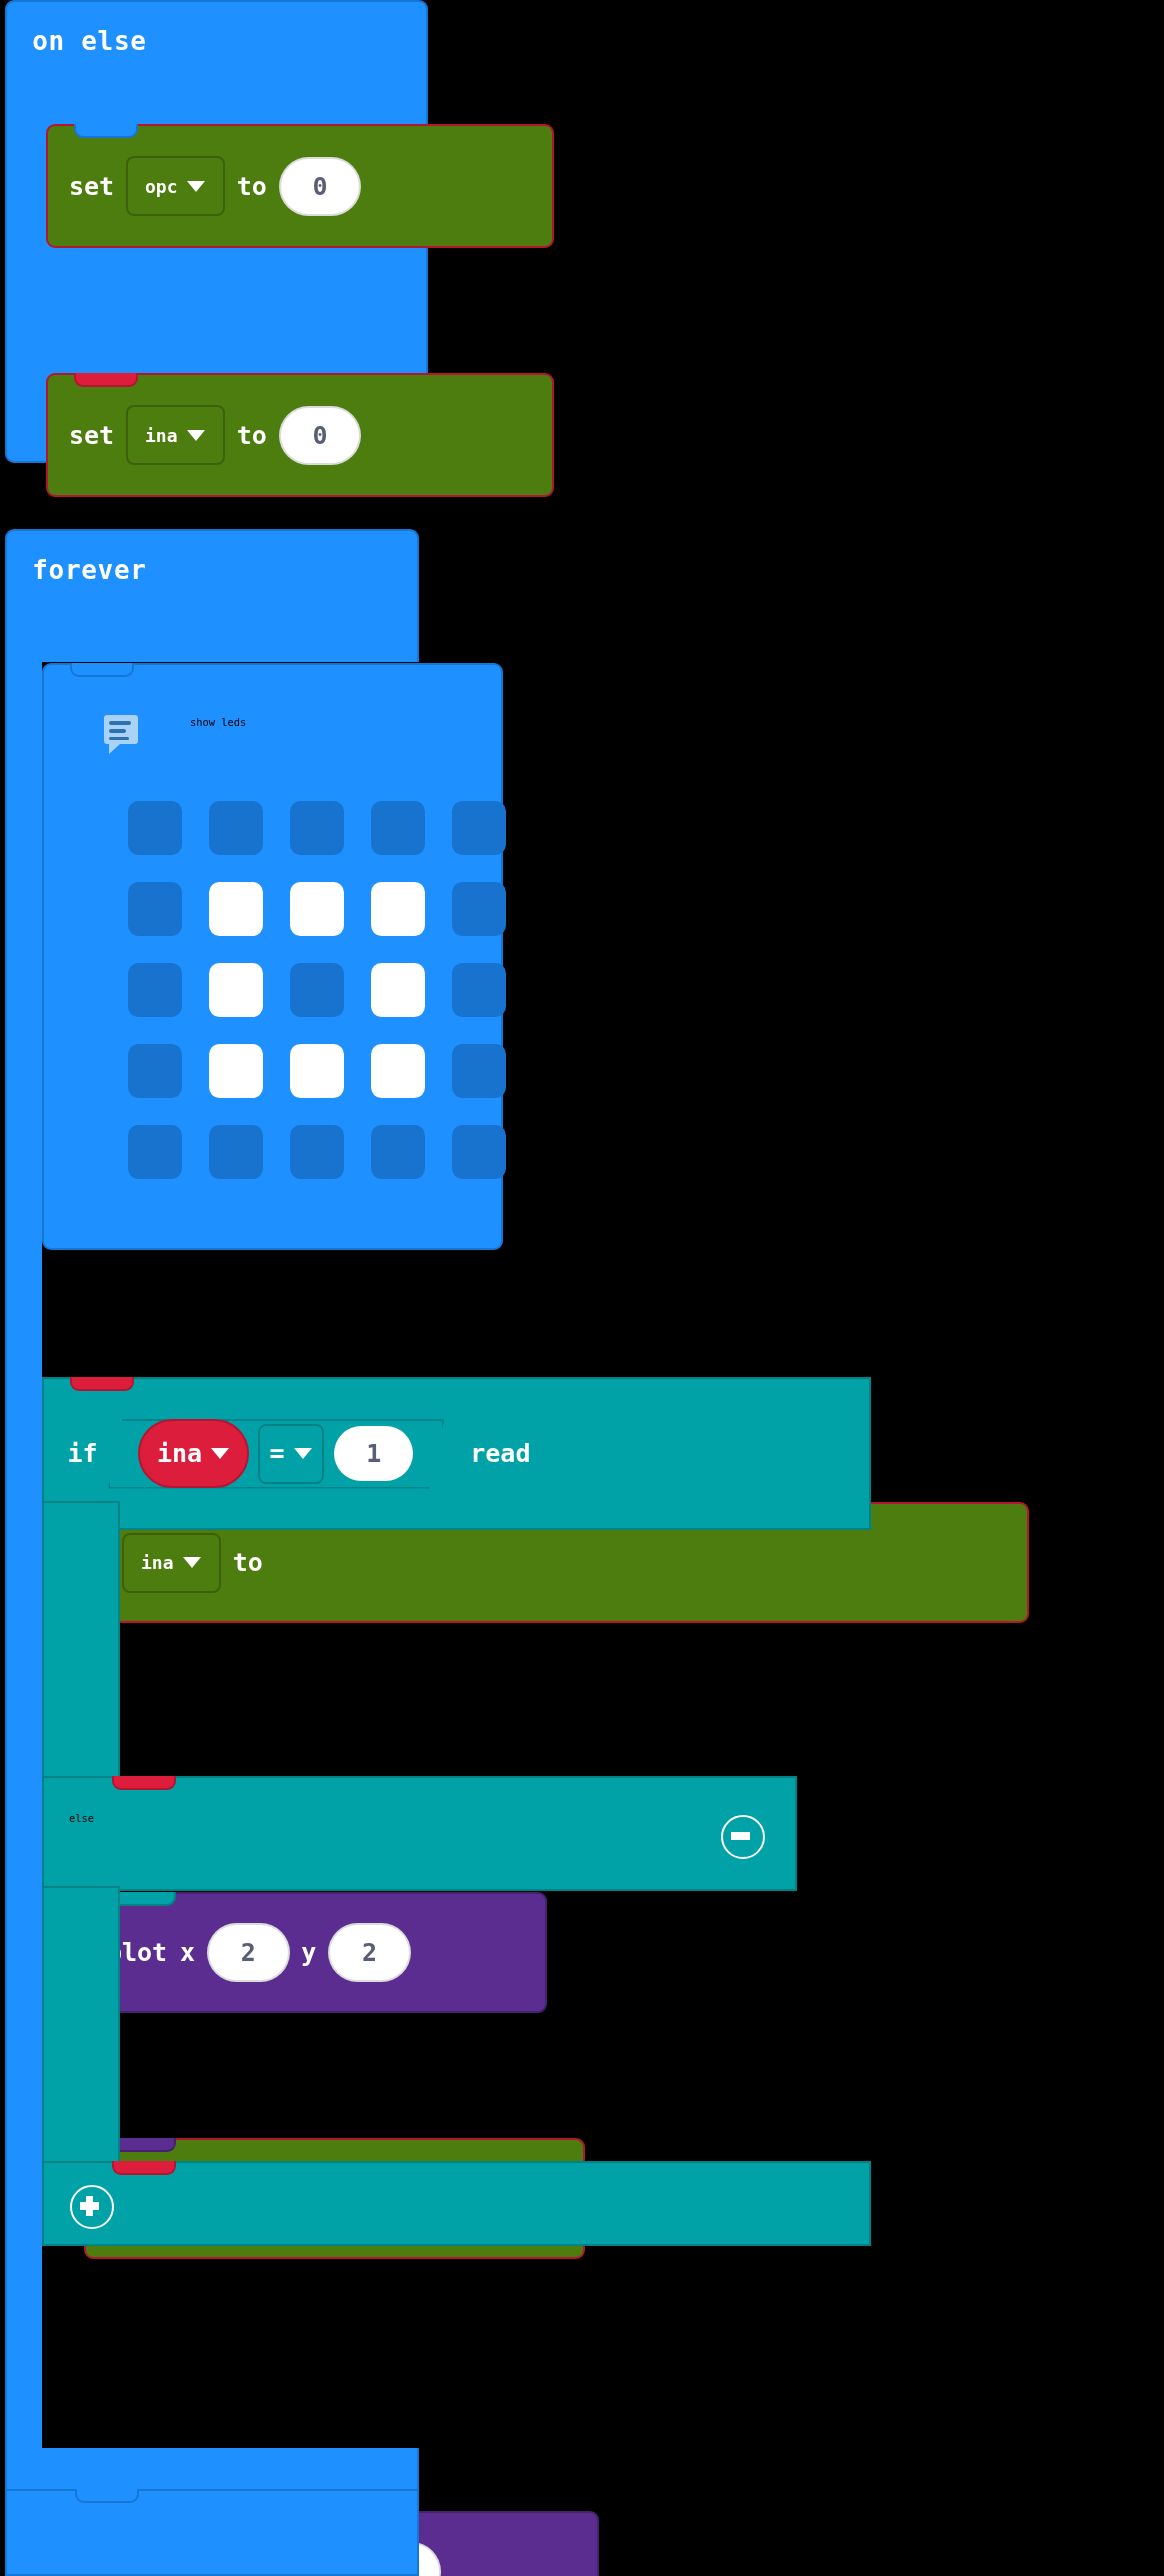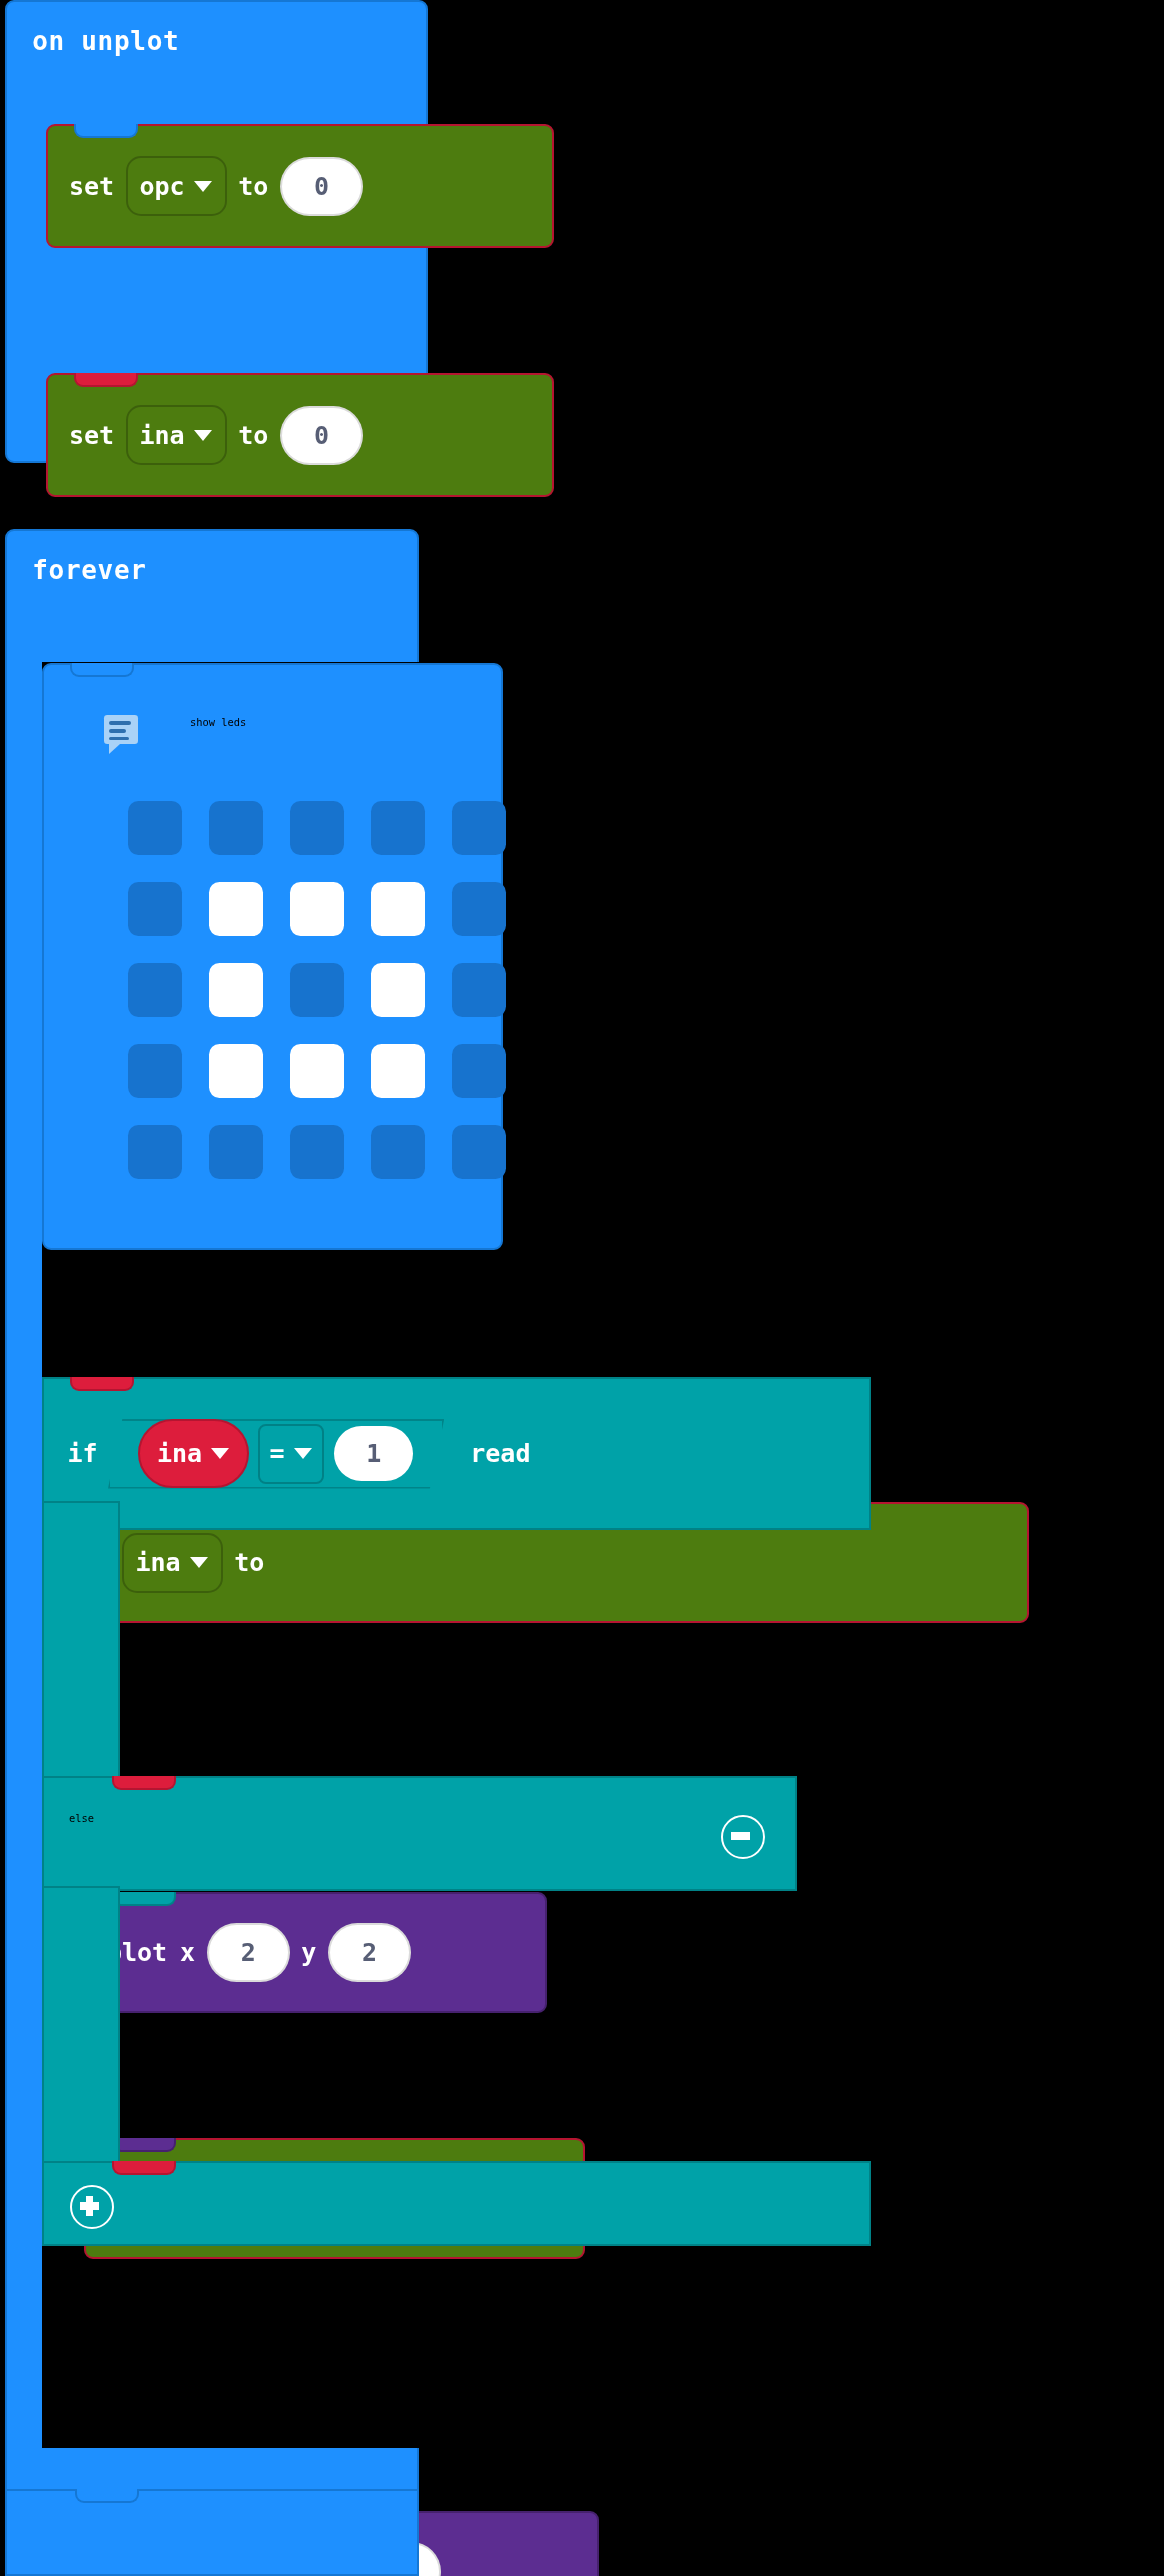--- a/index.html
+++ b/index.html
@@ -45,22 +45,22 @@
   
   .c-variables{background:#4d7c0f;border:2px solid #b51531;}
   .c-led{background:#5C2D91;border:2px solid #46216e;}
   .c-logic{background:#00A2A8;border:2px solid #008287;}
   .c-basic{background:#1E90FF;border:2px solid #1577d4;}
 
   
   .field-var{
     display:inline-flex;align-items:center;justify-content:center;
     min-width:72px;height:56px;padding:0 11.7px;margin:0 5.2px;
-    border-radius:15px;border:2px solid rgba(0,0,0,0.22);
-    color:#fff;font-size:25px;font-weight:bold;white-space:nowrap;
+    border-radius:8px;border:2px solid rgba(0,0,0,0.22);
+    color:#fff;font-size:18px;font-weight:bold;white-space:nowrap;
     font-family:"DejaVu Sans Mono","Liberation Mono",monospace;
   }
   
   .field-num{
     display:inline-flex;align-items:center;justify-content:center;
     min-width:50px;height:55px;padding:0 14.4px;margin:0 5.2px;
     background:#fff;border-radius:31px;
     color:#575E75;font-size:25px;font-weight:bold;
     font-family:"DejaVu Sans Mono","Liberation Mono",monospace;
   }
@@ -137,21 +137,21 @@
   .mut .h{left:7.8px;top:15px;width:19.6px;height:7.8px;}
   .mut .v{left:13.7px;top:9px;width:7.8px;height:19.6px;}
 </style>
 </head>
 <body>
 
 <div class="canvas">
 
   <div class="blk event" style="left:5.2px;top:0px;width:423px;height:463px;border-top-left-radius:9px;border-top-right-radius:9px;">
     <div class="event-head">
-      <span class="event-label">on unplot</span>
+      <span class="event-label">on else</span>
     </div>
   </div>
 
   <div class="blk stmt c-variables" style="left:46px;top:124px;width:508px;height:124px;">
     <div class="notch" style="background:#1E90FF;border:2px solid #1577d4;border-top:none;left:26px;top:-2px;width:60px;height:11.7px;"></div>
     <span class="txt">set</span>
     <span class="field-var">
       <span>opc</span>
       <span class="caret"></span>
     </span>

